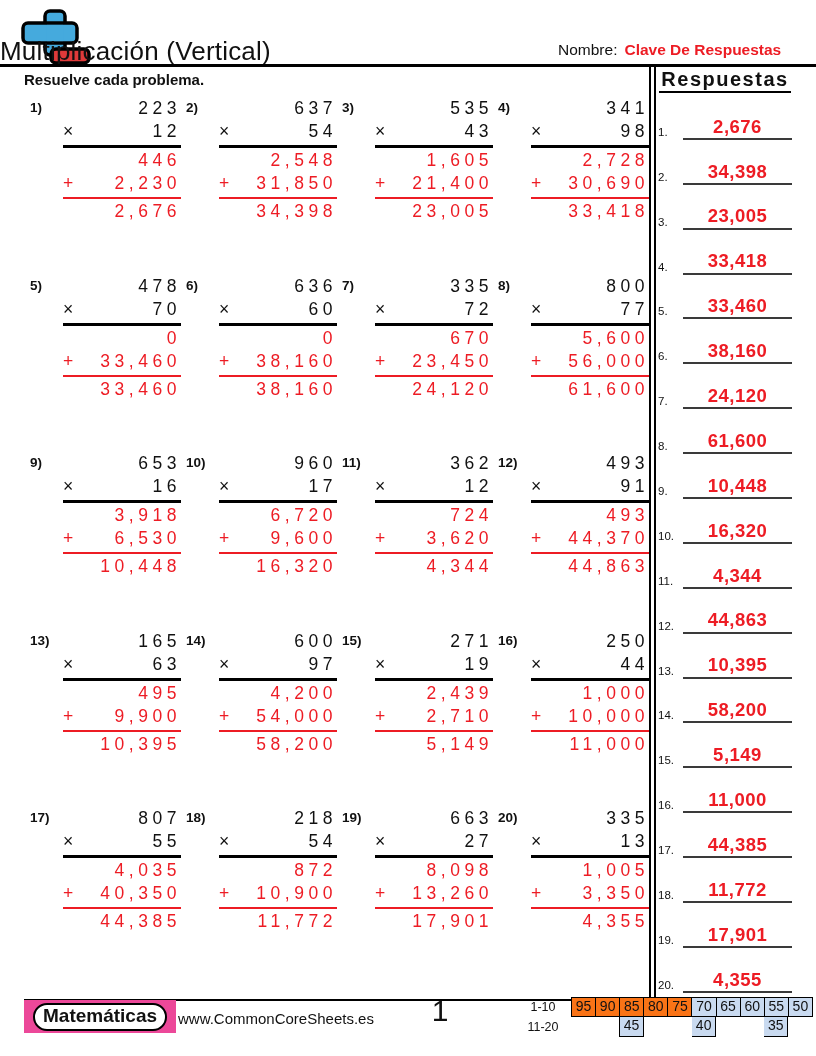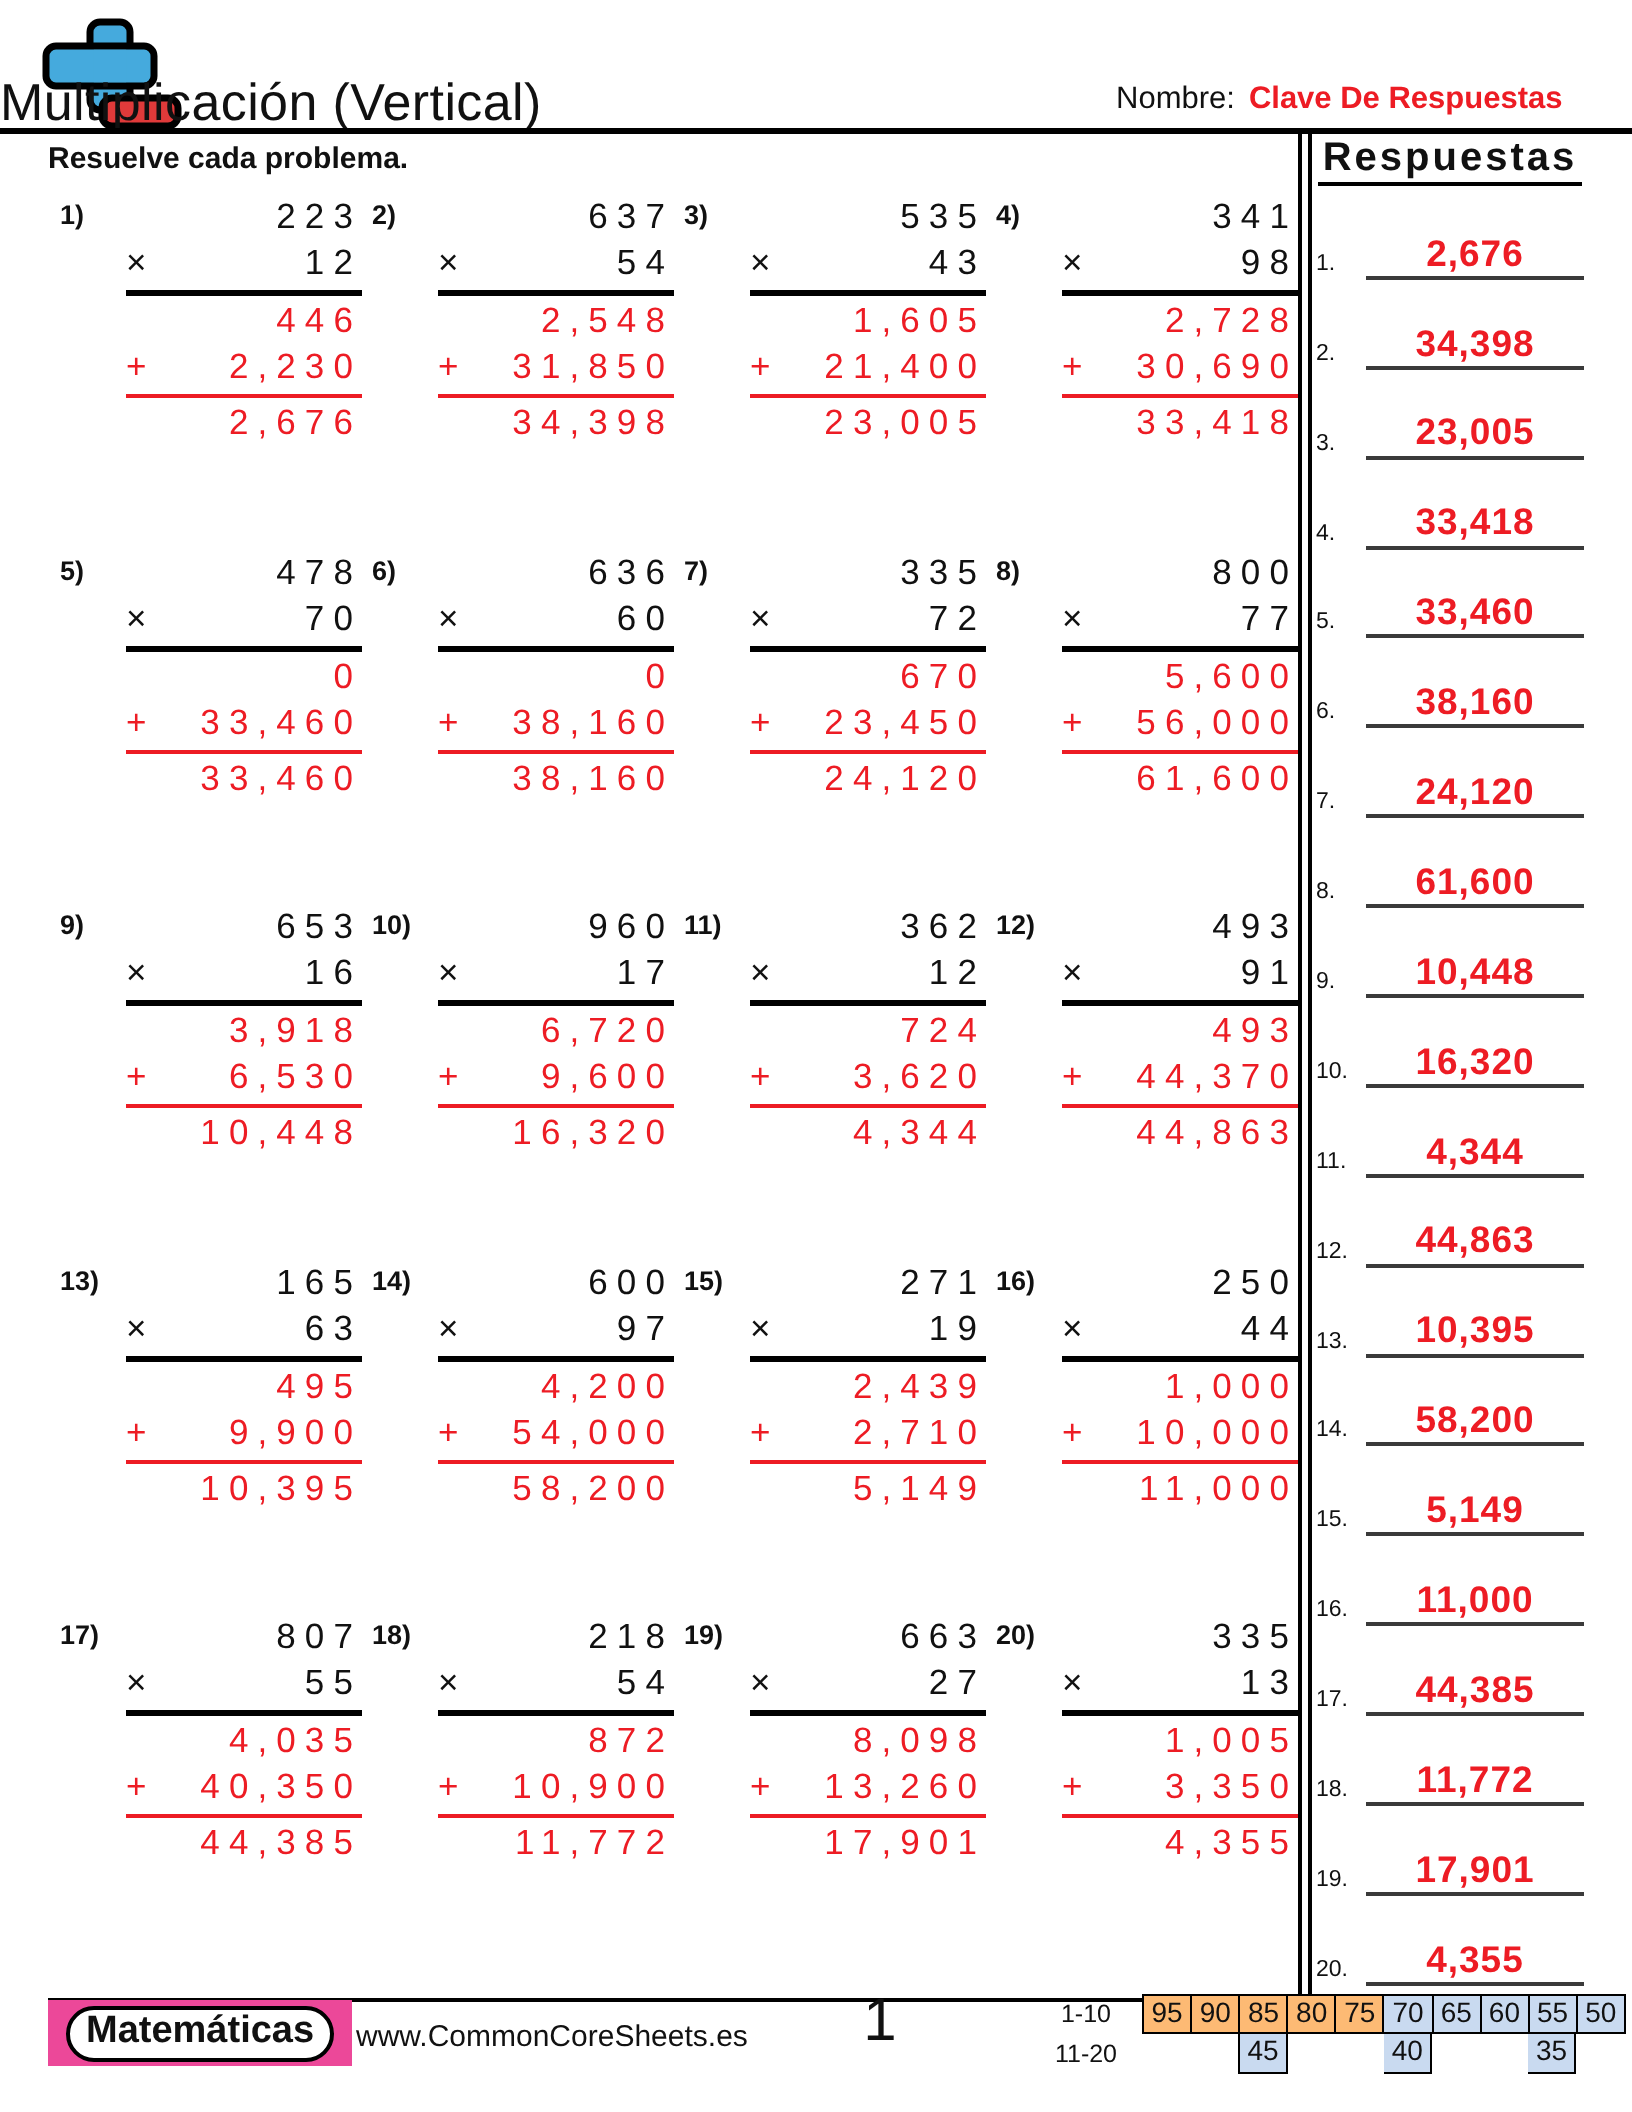--- a/index.html
+++ b/index.html
@@ -46,21 +46,21 @@
   .brand-box{position:absolute;left:24px;top:1000px;height:33px;background:#ec4899;
     display:flex;align-items:center;padding:0 9px;}
   .brand-pill{background:#fff;border:2.5px solid #000;border-radius:15px;
     padding:0 8px 2px;font-weight:700;font-size:19px;}
   .website{position:absolute;left:178px;top:1010px;font-size:15px;}
   .page-number{position:absolute;left:400px;top:994px;width:80px;text-align:center;font-size:30px;}
   .score-table{position:absolute;left:520px;top:997px;}
   .score-row{display:flex;height:20px;}
   .score-label{width:46px;text-align:center;padding-right:5px;font-size:12.5px;line-height:20px;}
   .score-cell{width:23.1px;border:1.5px solid #000;border-left:none;text-align:center;
-    font-size:14px;line-height:17px;background:#fdba74;}
+    font-size:14px;line-height:17px;background:#f97316;}
   .score-cell.first{border-left:1.5px solid #000;}
   .score-row.r2 .score-cell{border-top:none;margin-left:48px;}
   .score-cell.hl{background:var(--score-hl);}
 </style>
 </head>
 <body style="--red: #ed1c24; --logo-blue: #45aadd; --logo-red: #e03a3a; --score-hl: #c9daf0;">
 
 <svg class="logo" width="74" height="60" viewBox="0 0 74 60">
   <rect x="25" y="3" width="20" height="44" rx="5" fill="#45aadd" stroke="#000" stroke-width="3.5"></rect>
   <rect x="3" y="15" width="54" height="20" rx="5" fill="#45aadd" stroke="#000" stroke-width="3.5"></rect>

